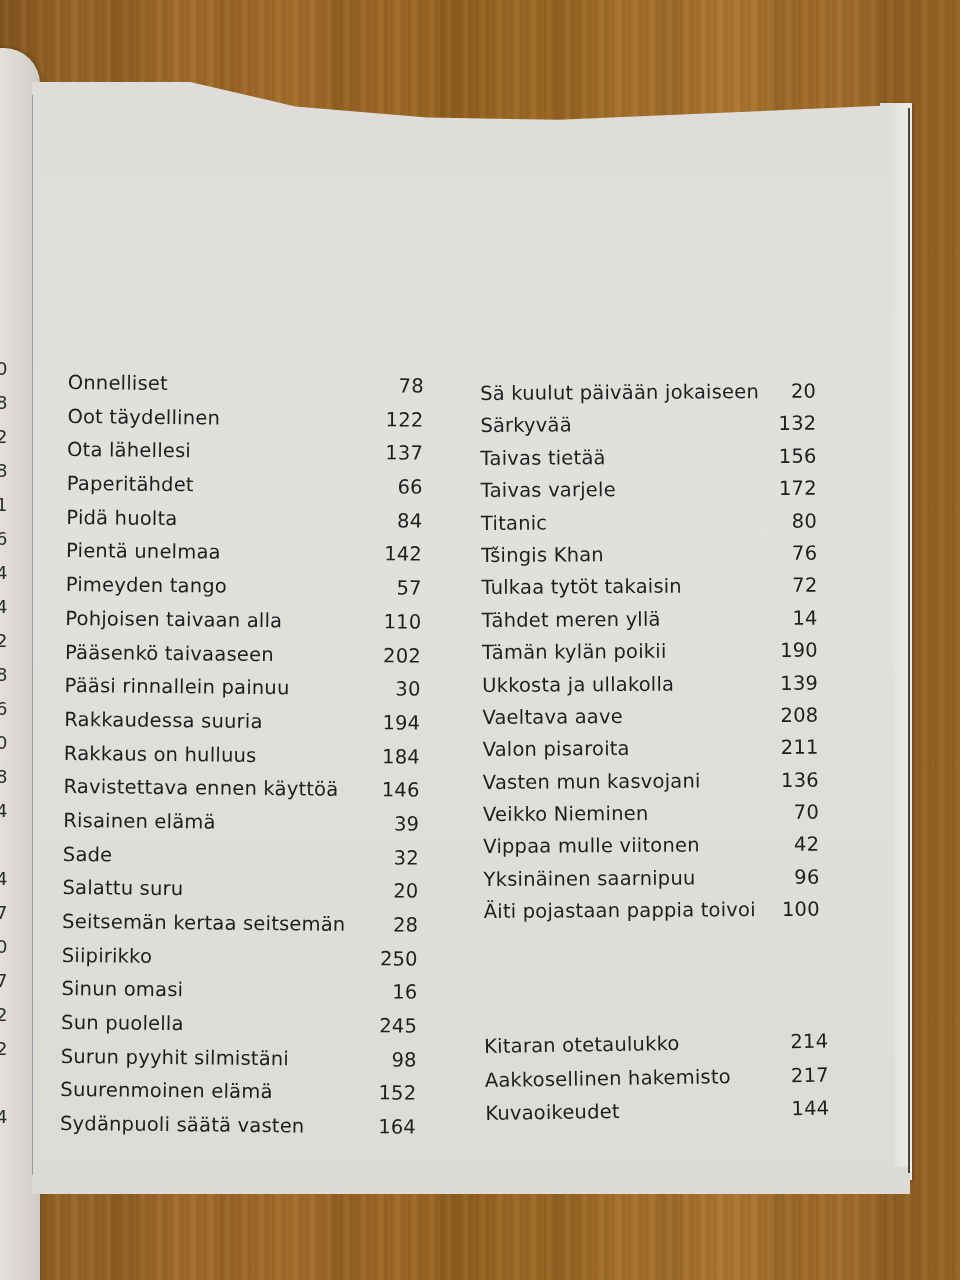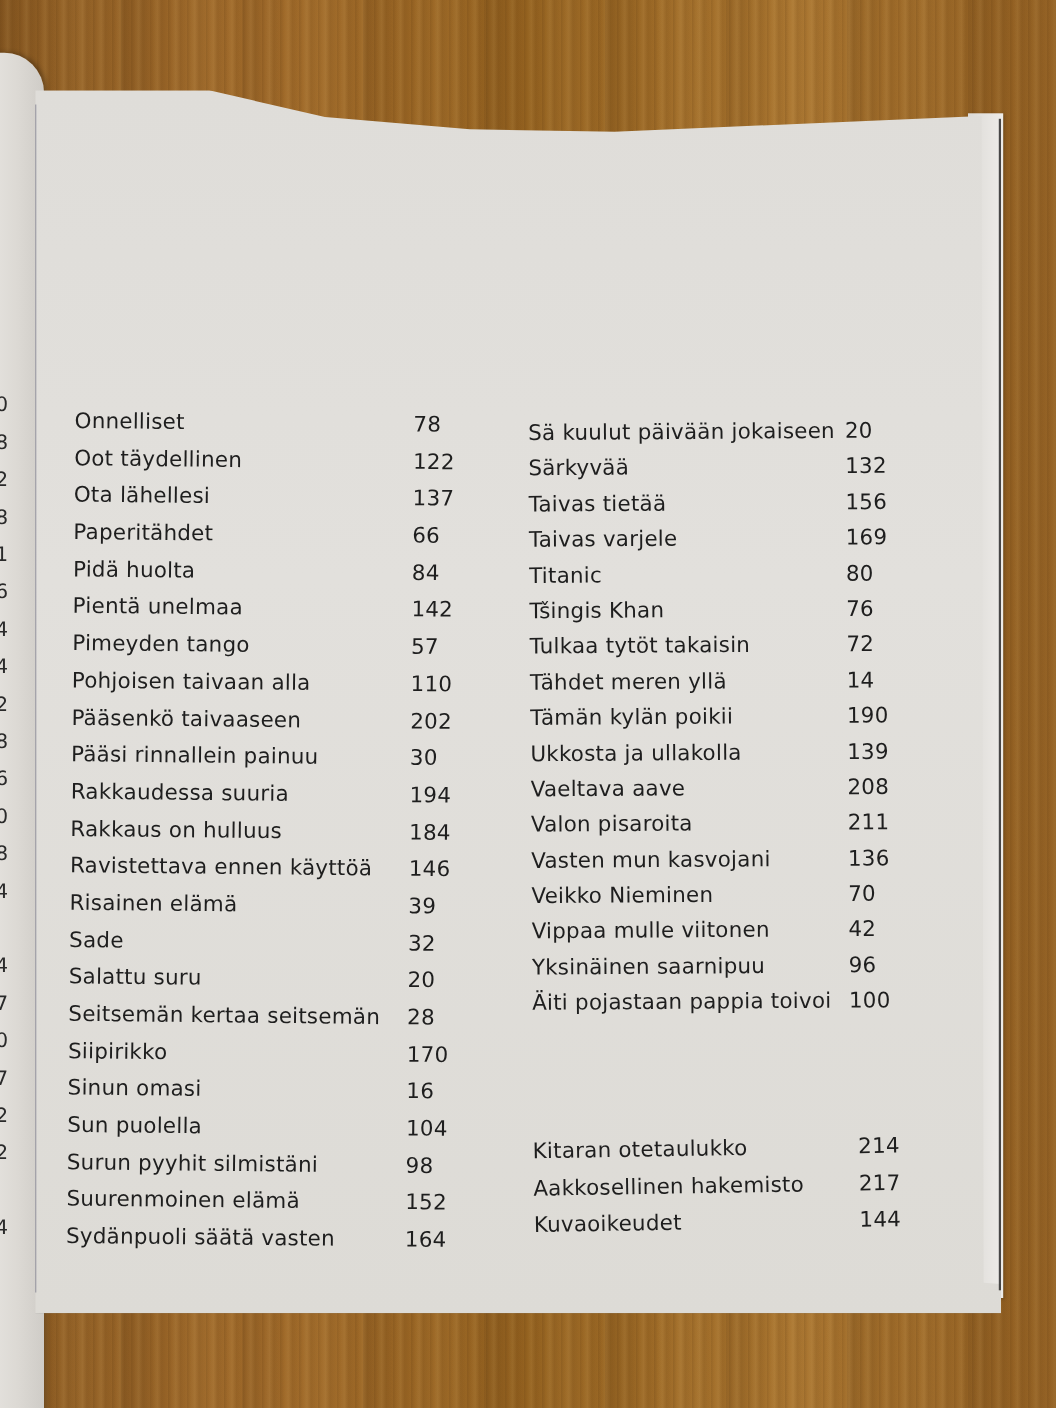--- a/index.html
+++ b/index.html
@@ -57,21 +57,21 @@
     .col-left { left: 68px; top: 366px; width: 356px; transform: rotate(0.6deg); transform-origin: left top; }
     .col-right { left: 480px; top: 378px; width: 336px; transform: rotate(-0.4deg); transform-origin: left top; }
     .col-right-back { left: 484px; top: 1030px; width: 344px; transform: rotate(-0.9deg); transform-origin: left top; }
     .row {
       display: flex; justify-content: space-between; align-items: baseline;
       height: 33.7px; line-height: 33.7px; white-space: nowrap;
     }
     .col-right .row { height: 32.4px; line-height: 32.4px; }
     .col-right-back .row { height: 33.5px; line-height: 33.5px; }
     .title { flex: 1; }
-    .pnum { min-width: 48px; }
+    .pnum { text-align: right; min-width: 48px; }
   </style>
 </head>
 <body>
 
 <div class="left-page"></div>
 <div class="left-digits" id="left-digits">
     <span>0</span>
     <span>8</span>
     <span>2</span>
     <span>8</span>
@@ -165,29 +165,29 @@
     <div class="row">
       <span class="title">Salattu suru</span>
       <span class="pnum">20</span>
     </div>
     <div class="row">
       <span class="title">Seitsemän kertaa seitsemän</span>
       <span class="pnum">28</span>
     </div>
     <div class="row">
       <span class="title">Siipirikko</span>
-      <span class="pnum">170</span>
+      <span class="pnum">250</span>
     </div>
     <div class="row">
       <span class="title">Sinun omasi</span>
       <span class="pnum">16</span>
     </div>
     <div class="row">
       <span class="title">Sun puolella</span>
-      <span class="pnum">104</span>
+      <span class="pnum">245</span>
     </div>
     <div class="row">
       <span class="title">Surun pyyhit silmistäni</span>
       <span class="pnum">98</span>
     </div>
     <div class="row">
       <span class="title">Suurenmoinen elämä</span>
       <span class="pnum">152</span>
     </div>
     <div class="row">
@@ -203,21 +203,21 @@
     <div class="row">
       <span class="title">Särkyvää</span>
       <span class="pnum">132</span>
     </div>
     <div class="row">
       <span class="title">Taivas tietää</span>
       <span class="pnum">156</span>
     </div>
     <div class="row">
       <span class="title">Taivas varjele</span>
-      <span class="pnum">169</span>
+      <span class="pnum">172</span>
     </div>
     <div class="row">
       <span class="title">Titanic</span>
       <span class="pnum">80</span>
     </div>
     <div class="row">
       <span class="title">Tšingis Khan</span>
       <span class="pnum">76</span>
     </div>
     <div class="row">

